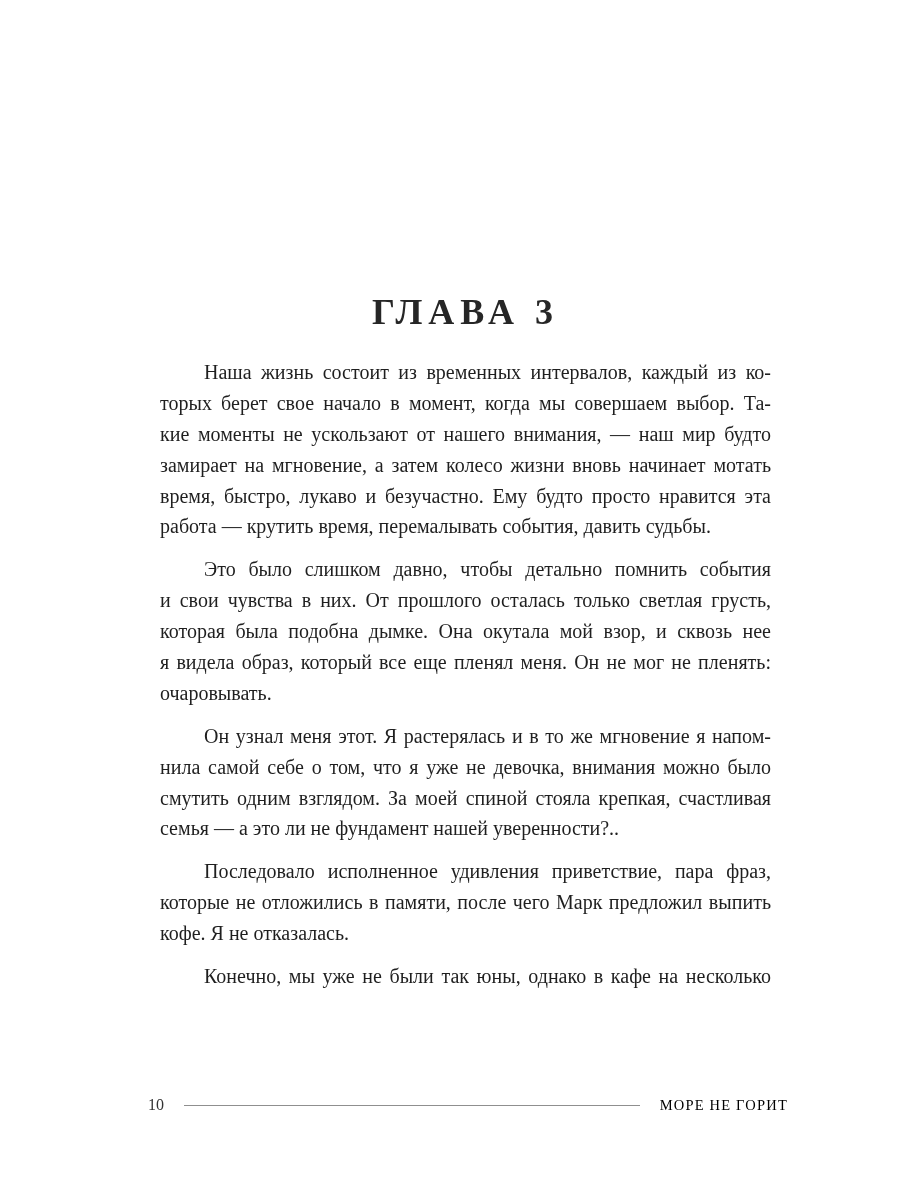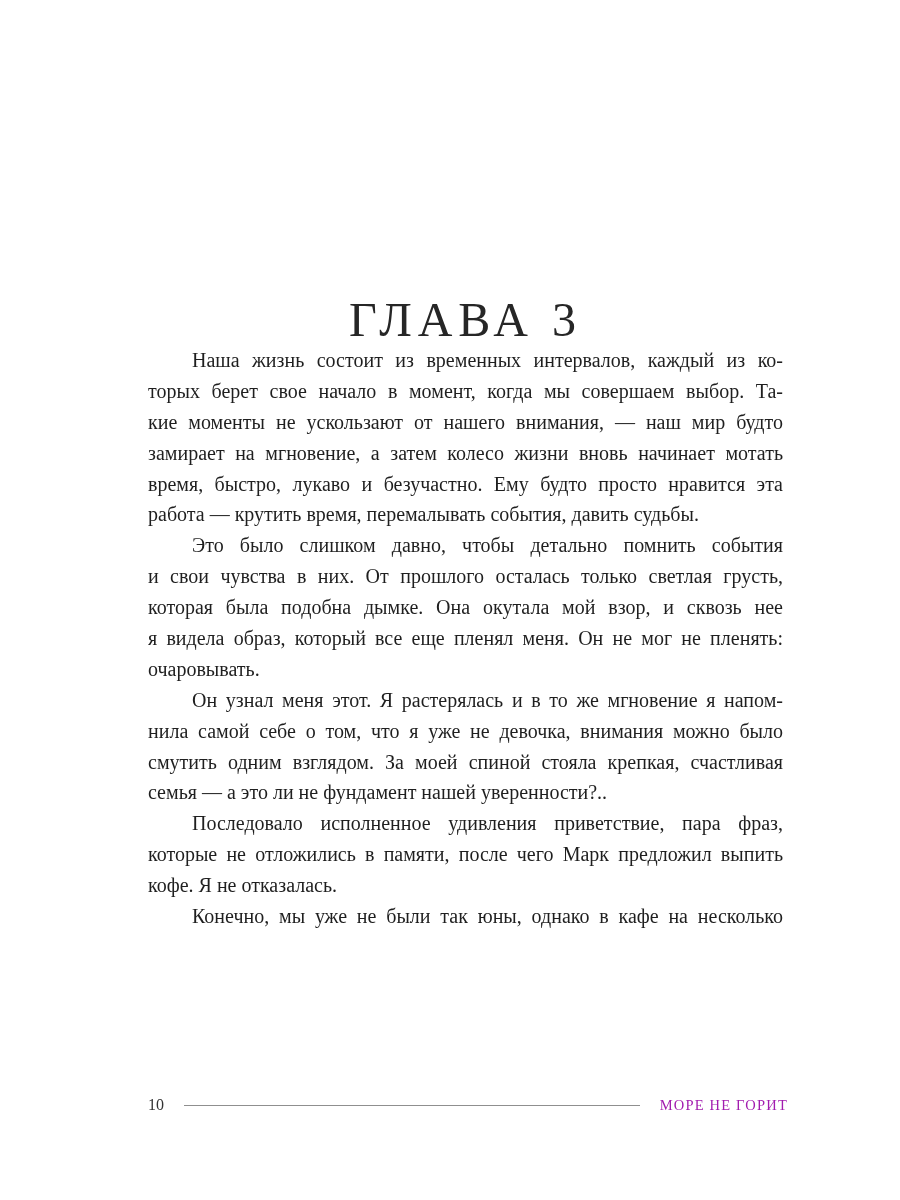--- a/index.html
+++ b/index.html
@@ -15,36 +15,36 @@
     font-family: "Liberation Serif", "DejaVu Serif", serif;
     color: #1f1f1f;
     overflow: hidden;
   }
   .chapter-title {
     position: absolute;
     top: 268px;
     left: 148px;
     width: 635px;
     text-align: center;
-    font-size: 48px;
+    font-size: 36px;
     line-height: 40px;
-    font-weight: normal;
+    font-weight: bold;
     letter-spacing: 6px;
     color: #262626;
     white-space: nowrap;
   }
   .body-text {
     position: absolute;
     top: 345px;
     left: 148px;
     width: 635px;
     font-size: 20px;
   }
   .paragraph {
-    margin: 0;
+    margin: 12px;
   }
   .line {
     height: 30.9px;
     line-height: 30.9px;
     overflow: hidden;
     text-align: justify;
     text-align-last: justify;
     white-space: normal;
   }
   .line.indent {
@@ -72,21 +72,21 @@
     flex: 1 1 auto;
     height: 1px;
     background: #8f8f8f;
     margin: 0 20px;
   }
   .running-title {
     flex: 0 0 auto;
     font-size: 14.5px;
     line-height: 18px;
     letter-spacing: 1.2px;
-    color: #a21caf;
+    color: #000000;
     white-space: nowrap;
   }
 </style>
 </head>
 <body>
 
 <div class="page">
 
   <h1 class="chapter-title">ГЛАВА 3</h1>
 

